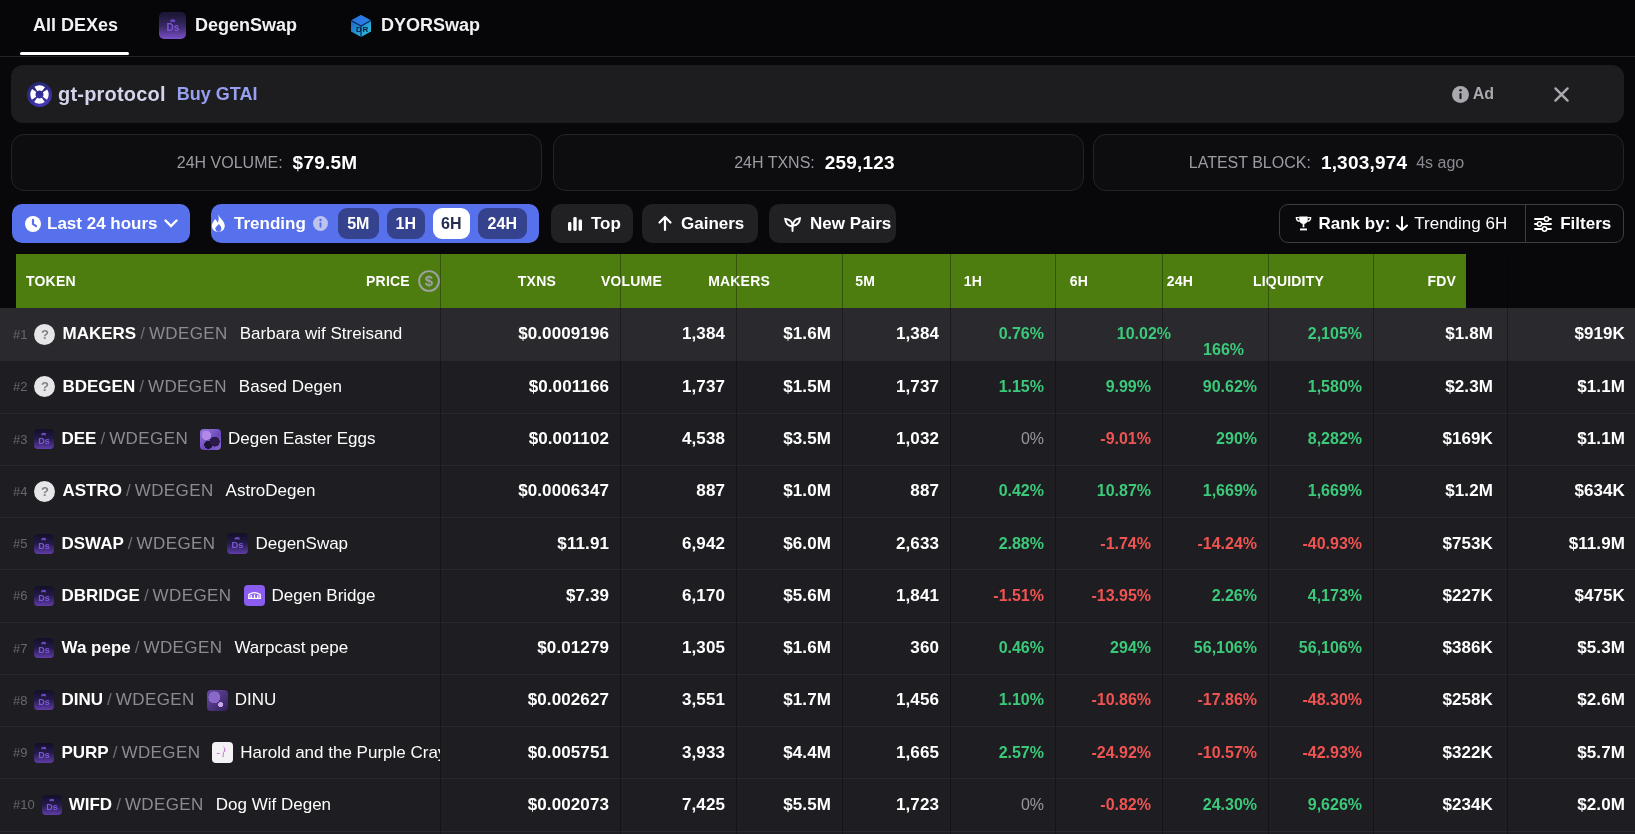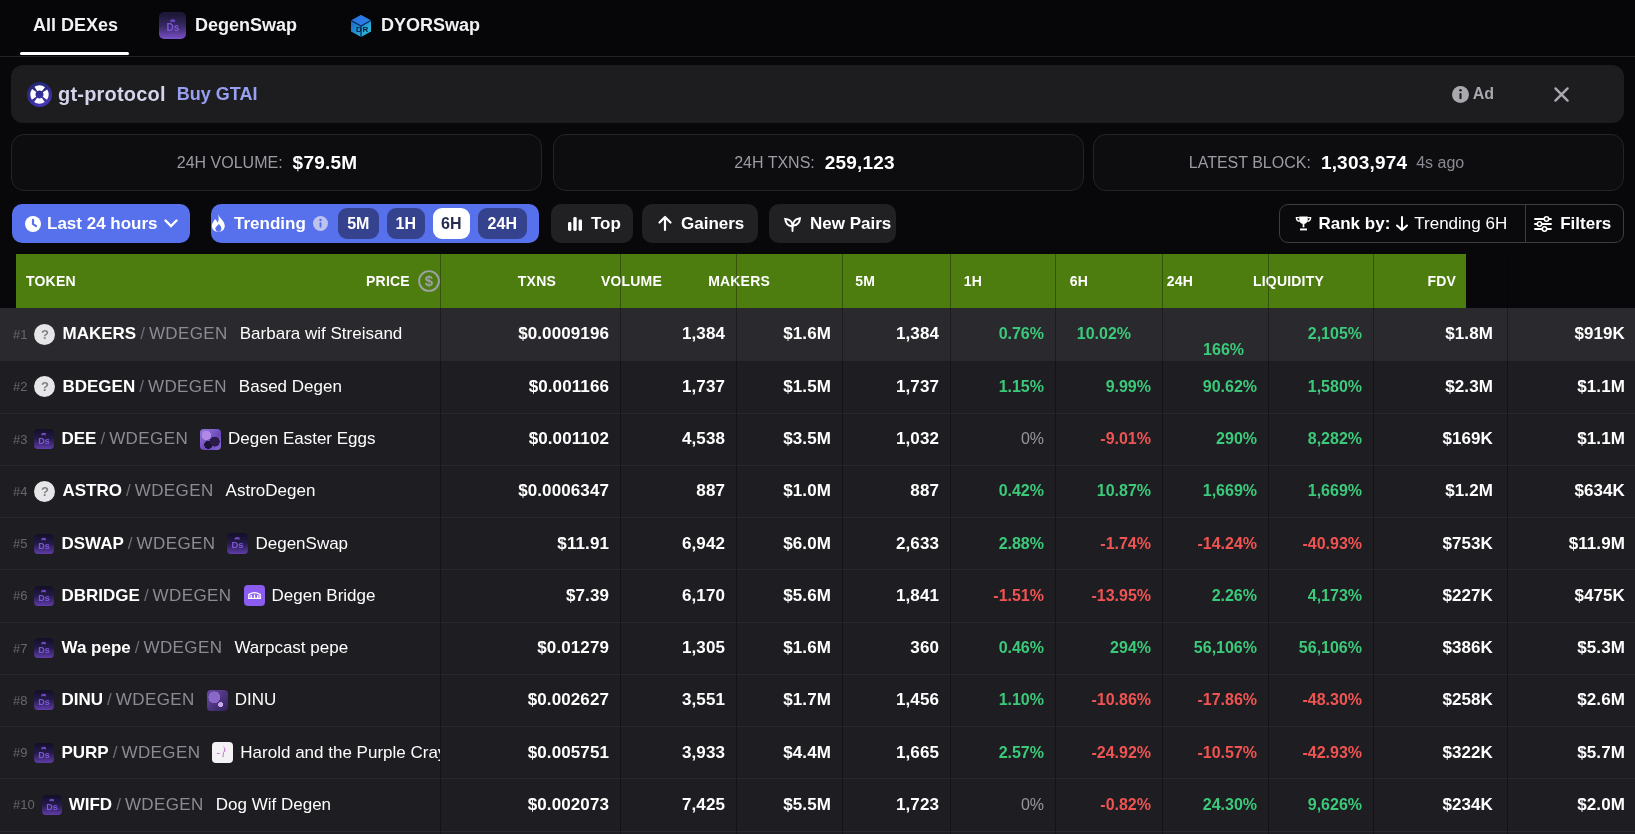--- a/index.html
+++ b/index.html
@@ -225,21 +225,21 @@
       <span class="sym">MAKERS</span>
       <span class="slash">/</span>
       <span class="wd">WDEGEN</span>
       <span class="nm">Barbara wif Streisand</span>
     </div>
 <span class="cell num" style="right:1026px;">$0.0009196</span>
     <span class="cell num" style="right:910px;">1,384</span>
     <span class="cell num" style="right:804px;">$1.6M</span>
     <span class="cell num" style="right:696px;">1,384</span>
 <span class="cell pct grn" style="right:591px;">0.76%</span>
-    <span class="cell pct grn" style="right:504px;margin-left:35px;">10.02%</span>
+    <span class="cell pct grn" style="right:464px;margin-left:35px;">10.02%</span>
     <span class="cell pct grn" style="right:391px;margin-top:16px;">166%</span>
     <span class="cell pct grn" style="right:273px;">2,105%</span>
 <span class="cell num" style="right:142px;">$1.8M</span>
     <span class="cell num" style="right:10px;">$919K</span>
 </div>
 <div class="row" style="top:360.25px;height:52.25px;background:#1e1e22;border-top:1px solid #28282d;">
 <div class="tok">
       <span class="rank">#2</span>
       <span class="qic">?</span>
       <span class="sym">BDEGEN</span>

